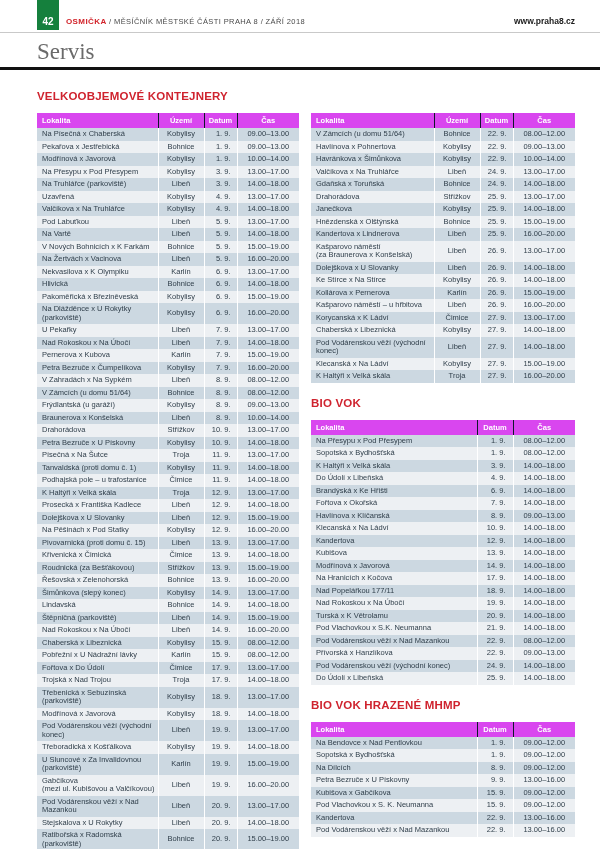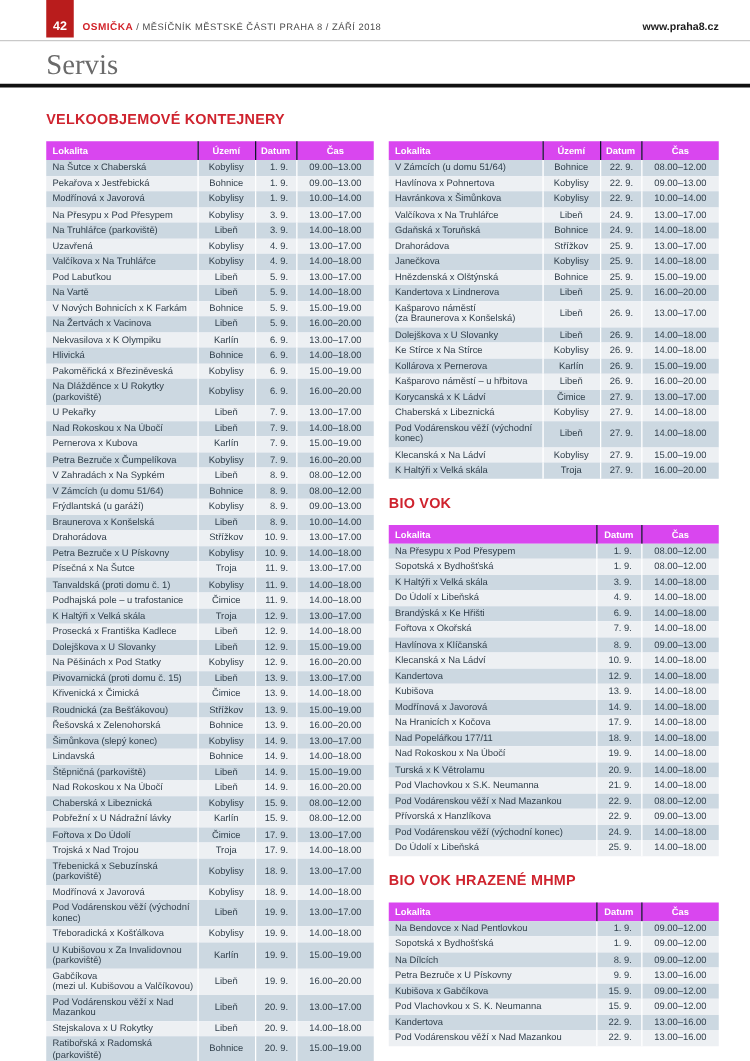--- a/index.html
+++ b/index.html
@@ -5,21 +5,21 @@
   * { margin:0; padding:0; box-sizing:border-box; }
   html,body { width:600px; }
   body {
     width:600px; height:849px; background:#ffffff; position:relative;
     font-family:"Liberation Sans", sans-serif; color:#2f3e4a; overflow:hidden;
   }
   
   .masthead { position:relative; height:33px; }
   .pagenum-box {
     position:absolute; left:37px; top:0; width:22px; height:30px;
-    background:#b91c1c; color:#ffffff; font-weight:bold; font-size:10px;
+    background:#15803d; color:#ffffff; font-weight:bold; font-size:10px;
     display:flex; align-items:flex-end; justify-content:center; padding-bottom:3px;
   }
   .mast-line {
     position:absolute; left:66px; top:17px; font-size:7.5px; letter-spacing:0.4px;
     color:#4a4a4a; white-space:nowrap;
   }
   .mast-line .brand { color:#d2232a; font-weight:bold; font-size:8px; }
   .mast-site { position:absolute; right:25px; top:16px; font-size:8.5px; font-weight:bold; color:#1c1c1c; }
   .hairline { position:absolute; left:0; top:32px; width:600px; height:1px; background:#c9c9c9; }
   .section-title {
@@ -89,21 +89,21 @@
       <thead>
           <tr>
             <th class="c0">Lokalita</th>
             <th class="c1">Území</th>
             <th class="c2">Datum</th>
             <th class="c3">Čas</th>
           </tr>
         </thead>
       <tbody>
           <tr>
-            <td class="c0">Na Šutce x Chaberská</td>
+            <td class="c0">Na Písečná x Chaberská</td>
             <td class="c1">Kobylisy</td>
             <td class="c2">1. 9.</td>
             <td class="c3">09.00–13.00</td>
           </tr>
           <tr>
             <td class="c0">Pekařova x Jestřebická</td>
             <td class="c1">Bohnice</td>
             <td class="c2">1. 9.</td>
             <td class="c3">09.00–13.00</td>
           </tr>
@@ -377,21 +377,21 @@
             <td class="c2">19. 9.</td>
             <td class="c3">13.00–17.00</td>
           </tr>
           <tr>
             <td class="c0">Třeboradická x Košťálkova</td>
             <td class="c1">Kobylisy</td>
             <td class="c2">19. 9.</td>
             <td class="c3">14.00–18.00</td>
           </tr>
           <tr>
-            <td class="c0">U Kubišovou x Za Invalidovnou (parkoviště)</td>
+            <td class="c0">U Sluncové x Za Invalidovnou (parkoviště)</td>
             <td class="c1">Karlín</td>
             <td class="c2">19. 9.</td>
             <td class="c3">15.00–19.00</td>
           </tr>
           <tr>
             <td class="c0">Gabčíkova
 (mezi ul. Kubišovou a Valčíkovou)</td>
             <td class="c1">Libeň</td>
             <td class="c2">19. 9.</td>
             <td class="c3">16.00–20.00</td>

